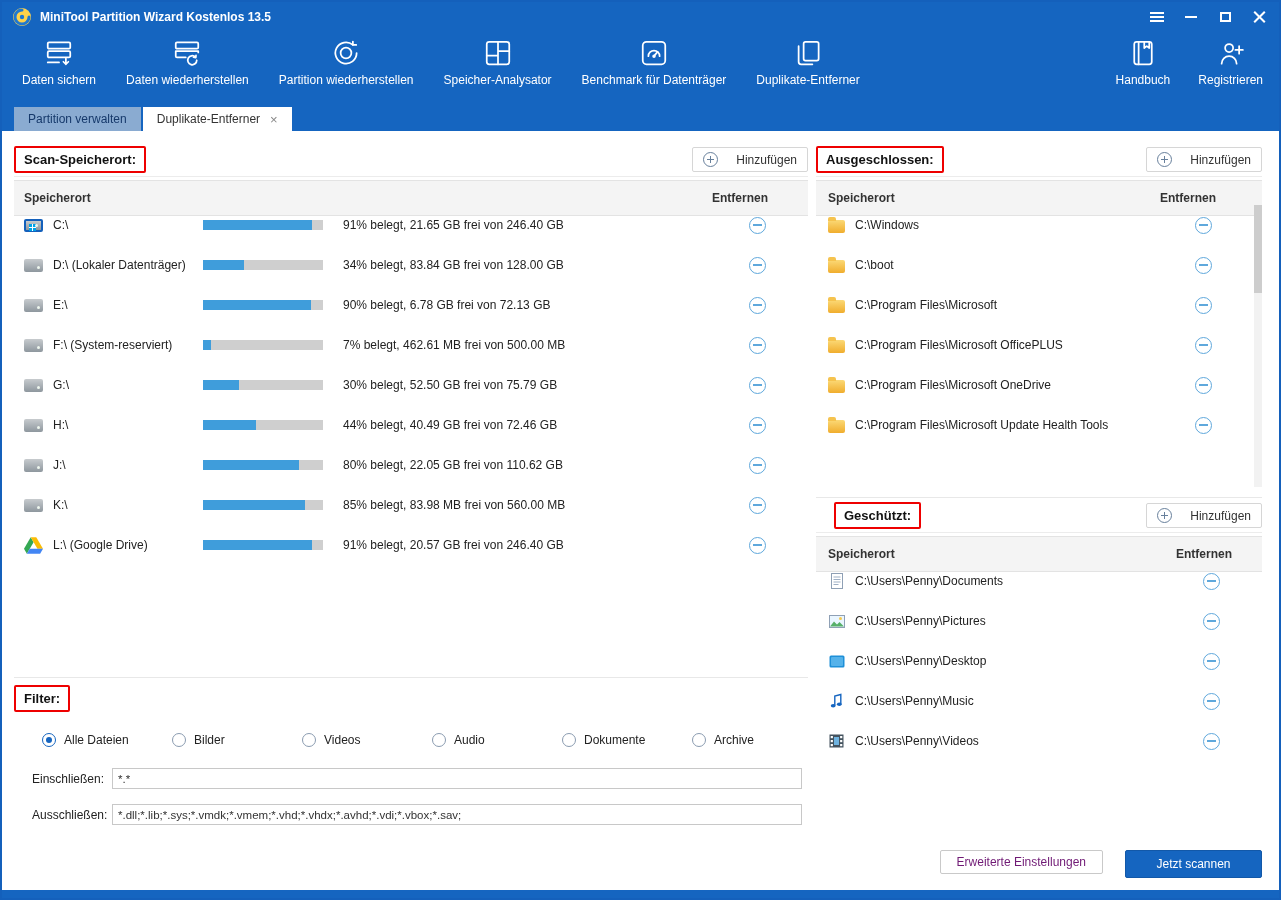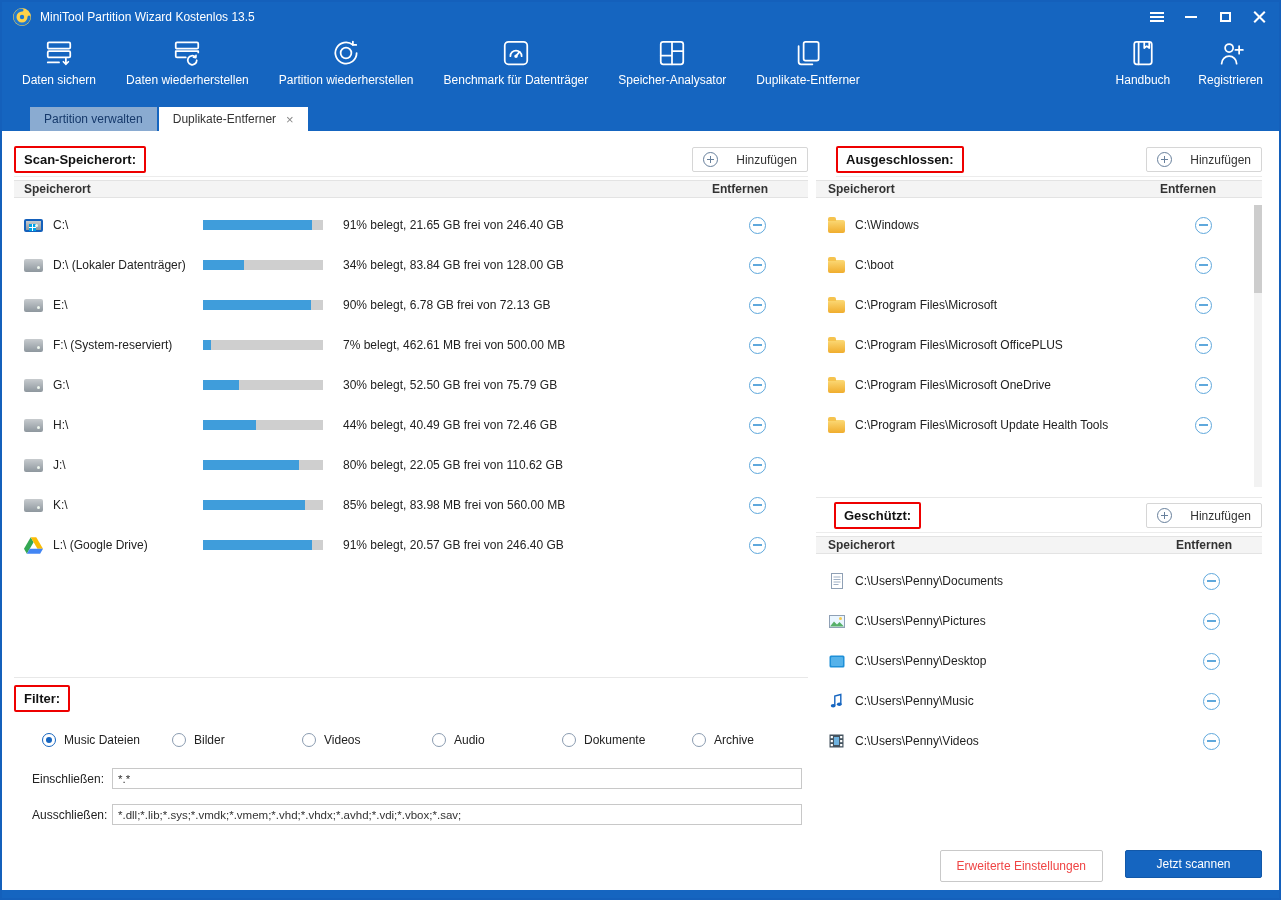--- a/index.html
+++ b/index.html
@@ -3,21 +3,21 @@
 <meta charset="utf-8">
 <style>
   * { margin:0; padding:0; box-sizing:border-box; }
   html,body { width:1281px; height:900px; }
   body { font-family:"Liberation Sans", sans-serif; background:#fff; overflow:hidden; }
   .win { position:absolute; inset:0; border:2px solid #1460bb; background:#fff; }
 
   
   .titlebar { height:30px; background:#1565c0; display:flex; align-items:center; padding:0 10px; color:#fff; }
   .logo { width:20px; height:20px; margin-right:8px; display:flex; }
-  .title { font-size:12px; font-weight:normal; }
+  .title { font-size:12px; font-weight:bold; }
   .wc { margin-left:auto; display:flex; gap:14px; align-items:center; }
   .wcb { width:20px; height:20px; display:flex; align-items:center; justify-content:center; cursor:pointer; position:relative; }
   .i-menu { width:14px; height:10px; border-top:2px solid #fff; border-bottom:2px solid #fff; position:relative; }
   .i-menu::after { content:''; position:absolute; left:0; right:0; top:50%; margin-top:-1px; height:2px; background:#fff; }
   .i-min { width:12px; height:2px; background:#fff; }
   .i-max { width:11px; height:10px; border:2px solid #fff; }
   .i-close { width:13px; height:13px; position:relative; }
   .i-close::before,.i-close::after { content:''; position:absolute; left:-1px; top:5px; width:15px; height:2px; background:#fff; }
   .i-close::before { transform:rotate(45deg); }
   .i-close::after { transform:rotate(-45deg); }
@@ -26,40 +26,40 @@
   .toolbar { height:75px; background:#1565c0; display:flex; align-items:flex-start; padding:6px 16px 0 20px; }
   .tb-item { display:flex; flex-direction:column; align-items:center; gap:5px; cursor:pointer; margin-right:30px; }
   .tb-item svg { width:30px; height:30px; display:block; }
   .tb-label { color:#fff; font-size:12px; white-space:nowrap; }
   .tb-right { margin-left:auto; display:flex; }
   .tb-right .tb-item { margin-right:0; margin-left:28px; }
 
   
   .tabbar { height:24px; background:#1565c0; display:flex; align-items:flex-end; padding-left:12px; }
   .tab { height:24px; display:flex; align-items:center; padding:0 14px; font-size:12px; cursor:pointer; white-space:nowrap; }
-  .tab.inactive { background:#8aabd1; color:#16396b;margin-left:16px; }
+  .tab.inactive { background:#8aabd1; color:#16396b; }
   .tab.active { background:#fff; color:#333; margin-left:2px; }
   .tab-close { margin-left:10px; color:#888; font-size:13px; cursor:pointer; }
 
   
   .content { position:relative; height:760px; background:#fff; }
   .panel-left  { position:absolute; left:12px; top:0; width:794px; }
   .panel-right { position:absolute; left:814px; top:0; width:446px; }
 
   .sec-head { position:absolute; left:0; right:0; height:34px; display:flex; align-items:center;
               justify-content:space-between; border-bottom:1px solid #ececec; background:#fff; }
   .red-label { border:2px solid #ee0000; padding:4px 8px; font-size:13px; font-weight:bold; color:#111; border-radius:2px; background:#fff; }
   .add-btn { display:flex; align-items:center; gap:18px; background:#fff; border:1px solid #d6d6d6; border-radius:2px;
              padding:4px 10px; font-size:12px; color:#333; cursor:pointer; font-family:inherit; }
   .plus { width:15px; height:15px; border:1px solid #68809c; border-radius:50%; position:relative; }
   .plus::before,.plus::after { content:''; position:absolute; background:#68809c; }
   .plus::before { left:3px; right:3px; top:50%; height:1px; margin-top:-0.5px; }
   .plus::after { top:3px; bottom:3px; left:50%; width:1px; margin-left:-0.5px; }
 
-  .thead { position:absolute; left:0; right:0; height:18px; background:#f4f4f4; border-top:1px solid #e3e3e3;
+  .thead { position:absolute; left:0; right:0; height:36px; background:#f4f4f4; border-top:1px solid #e3e3e3;
            border-bottom:1px solid #e3e3e3; display:flex; align-items:center; justify-content:space-between;
            font-size:12px; font-weight:bold; color:#333; }
   .rows { position:absolute; left:0; right:0; }
   .row { height:40px; display:flex; align-items:center; font-size:12px; color:#222; }
 
   
   .drow { padding-left:10px; }
   .dico { width:19px; height:13px; border-radius:2px; background:linear-gradient(180deg,#c7cbce,#8e979e);
           position:relative; flex:0 0 auto; margin-right:10px; }
   .dico::after { content:''; position:absolute; right:3px; bottom:3px; width:3px; height:3px; border-radius:50%; background:#eef7ee; }
@@ -99,36 +99,36 @@
   .radio-item.checked .radio { border-color:#1565c0; }
   .radio-item.checked .radio::after { content:''; position:absolute; inset:3px; border-radius:50%; background:#1565c0; }
   .inp-row { position:absolute; left:18px; display:flex; align-items:center; font-size:12px; color:#222; }
   .inp-row.inc { top:90px; }
   .inp-row.exc2 { top:126px; }
   .inp-row label { width:80px; }
   .inp-row input { width:690px; height:21px; border:1px solid #c8c8c8; font-size:11.5px; padding:0 5px; color:#333;
                    font-family:"Liberation Sans", sans-serif; }
 
   
-  .exc-head { top:12px;margin-left:20px; }  .exc-thead { top:49px; }  .exc-rows { top:74px; }
+  .exc-head { top:12px; }  .exc-thead { top:49px; }  .exc-rows { top:74px; }
   .rdivider { position:absolute; left:0; right:0; top:366px; border-top:1px solid #e8e8e8; }
   .prot-head { top:368px;padding-left:18px; } .prot-thead { top:405px; } .prot-rows { top:430px; }
 
   .lp-head { top:12px; } .lp-thead { top:49px; } .lp-rows { top:74px; }
 
   .th-left { padding-left:10px; }
   .panel-right .th-left { padding-left:12px; }
   .lp-thead .th-right { padding-right:40px; }
   .exc-thead .th-right { padding-right:46px; }
   .prot-thead .th-right { padding-right:30px; }
 
   
   .footer { position:absolute; top:719px; left:814px; width:446px; display:flex; justify-content:flex-end; gap:22px; }
-  .btn-light { height:32px; padding:0 16px; background:#fff; border:1px solid #c9c9c9; border-radius:2px;
-               font-size:12px; color:#ef4444; cursor:pointer; font-family:inherit; }
+  .btn-light { height:24px; padding:0 16px; background:#fff; border:1px solid #c9c9c9; border-radius:2px;
+               font-size:12px; color:#701a75; cursor:pointer; font-family:inherit; }
   .btn-primary { height:28px; width:137px; background:#1565c0; border:1px solid #1258a8; border-radius:2px;
                  font-size:12px; color:#fff; cursor:pointer; font-family:inherit; }
 
   .bottom-bar { position:absolute; left:0; right:0; bottom:0; height:8px; background:#1565c0; }
 </style>
 </head>
 <body>
 
 <div class="win">
 
@@ -186,36 +186,36 @@
             <circle cx="12" cy="12" r="4.3"></circle>
             <path d="M20.5 12 a8.5 8.5 0 1 1 -3-6.5"></path>
             <path d="M17.5 2.8 v2.7 h2.7"></path>
           </svg>
         </span>
       <span class="tb-label">Partition wiederherstellen</span>
     </div>
     <div class="tb-item">
       <span>
           <svg viewBox="0 0 24 24" fill="none" stroke="#fff" stroke-width="1.4" stroke-linecap="round" stroke-linejoin="round">
+            <rect x="3" y="3" width="18" height="18" rx="2"></rect>
+            <path d="M12 3 v18 M12 10.5 h9 M3 14 h9"></path>
+          </svg>
+        </span>
+      <span class="tb-label">Speicher-Analysator</span>
+    </div>
+    <div class="tb-item">
+      <span>
+          <svg viewBox="0 0 24 24" fill="none" stroke="#fff" stroke-width="1.4" stroke-linecap="round" stroke-linejoin="round">
             <rect x="3" y="3" width="18" height="18" rx="3"></rect>
             <path d="M7.5 14.5 a4.5 4.5 0 0 1 9 0"></path>
             <path d="M12 14.5 l2.8-3.4"></path>
             <circle cx="12" cy="14.5" r="0.7"></circle>
           </svg>
         </span>
       <span class="tb-label">Benchmark für Datenträger</span>
-    </div>
-    <div class="tb-item">
-      <span>
-          <svg viewBox="0 0 24 24" fill="none" stroke="#fff" stroke-width="1.4" stroke-linecap="round" stroke-linejoin="round">
-            <rect x="3" y="3" width="18" height="18" rx="2"></rect>
-            <path d="M12 3 v18 M12 10.5 h9 M3 14 h9"></path>
-          </svg>
-        </span>
-      <span class="tb-label">Speicher-Analysator</span>
     </div>
     <div class="tb-item">
       <span>
           <svg viewBox="0 0 24 24" fill="none" stroke="#fff" stroke-width="1.4" stroke-linecap="round" stroke-linejoin="round">
             <rect x="8.5" y="3" width="12" height="15" rx="1.5"></rect>
             <path d="M15.5 21 h-9 a2 2 0 0 1 -2 -2 V6.5"></path>
           </svg>
         </span>
       <span class="tb-label">Duplikate-Entferner</span>
     </div>
@@ -354,21 +354,21 @@
           <span class="dusage">91% belegt, 20.57 GB frei von 246.40 GB</span>
           <span class="rem"></span>
         </div>
       </div>
 
       <div class="filter">
         <span class="red-label f-label">Filter:</span>
         <div class="radio-row">
           <div class="radio-item checked">
               <span class="radio"></span>
-              <span>Music Dateien</span>
+              <span>Alle Dateien</span>
             </div>
           <div class="radio-item">
               <span class="radio"></span>
               <span>Bilder</span>
             </div>
           <div class="radio-item">
               <span class="radio"></span>
               <span>Videos</span>
             </div>
           <div class="radio-item">

